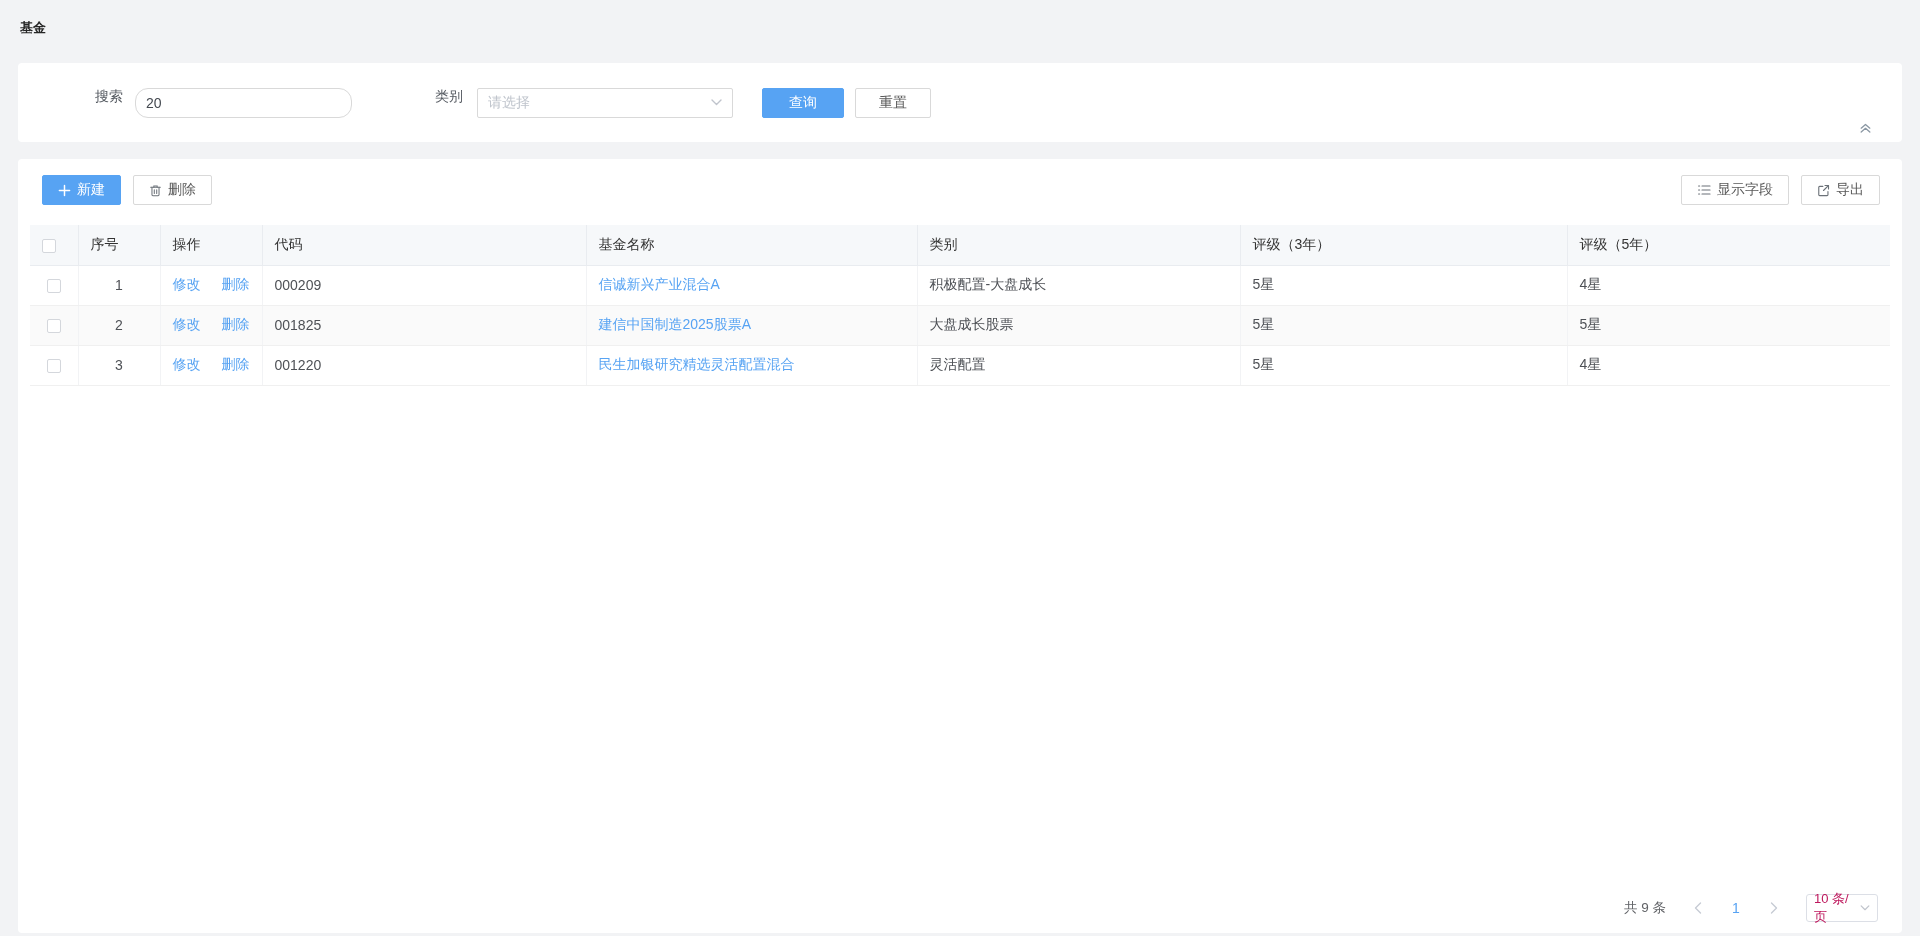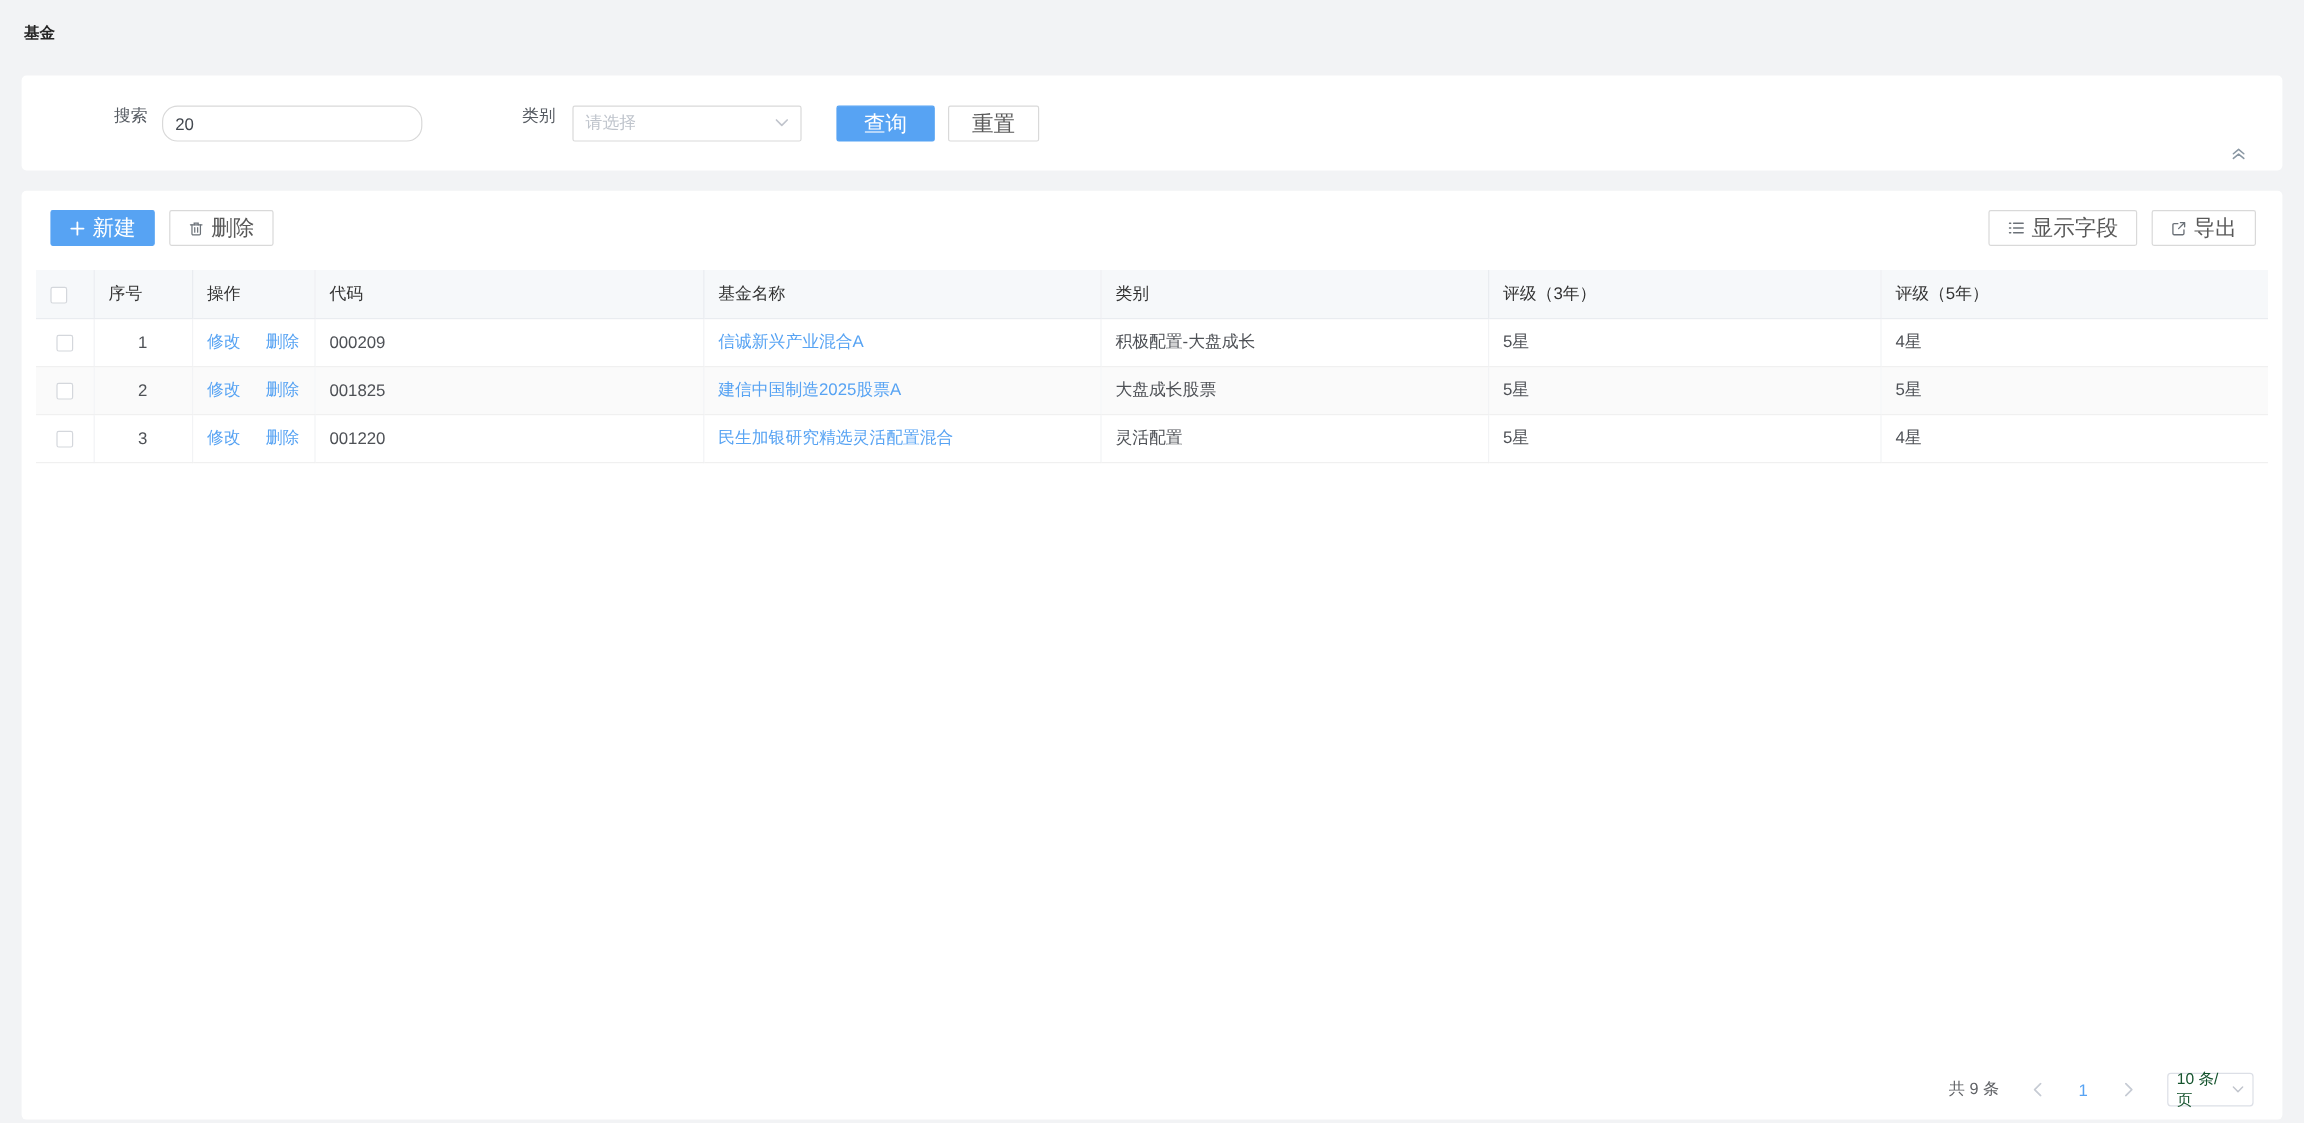--- a/index.html
+++ b/index.html
@@ -29,27 +29,27 @@
     width:217px; height:30px; padding:0 10px;
     border:1px solid #d9d9d9; border-radius:13px;
     font-size:14px; color:#444950; outline:none; background:#fff;
     font-family:inherit;
   }
   .select {
     height:30px; border:1px solid #d9d9d9; border-radius:2px; background:#fff;
     display:flex; align-items:center; justify-content:space-between;
     padding:0 10px; cursor:pointer;
   }
-  .select-category { width:191px;gap:36px; }
+  .select-category { width:256px;gap:36px; }
   .select .placeholder { color:#bfc4cc; }
   .btn {
     display:inline-flex; align-items:center; justify-content:center;
     height:30px; padding:0 15px; gap:6px;
     background:#fff; border:1px solid #d9d9d9; border-radius:2px;
-    font-size:18px; color:#595959; cursor:pointer; font-family:inherit;
+    font-size:14px; color:#595959; cursor:pointer; font-family:inherit;
     white-space:nowrap;
   }
   .btn-primary { background:#57a3f3; border-color:#57a3f3; color:#fff; }
   .btn-query { margin-left:29px; width:82px; }
   .btn-reset { margin-left:11px; width:76px; }
   .collapse-toggle {
     position:absolute; right:26px; bottom:4px;
     width:22px; height:22px; display:flex; align-items:center; justify-content:center;
     cursor:pointer;
   }
@@ -97,21 +97,21 @@
   .pg-total { color:#606266; font-size:13.5px; margin-right:8px; }
   .pg-arrow {
     width:28px; height:28px; display:flex; align-items:center; justify-content:center;
     background:transparent; border:none; cursor:default; padding:0;
   }
   .pg-page {
     min-width:28px; height:28px; display:flex; align-items:center; justify-content:center;
     color:#57a3f3; font-size:14px; cursor:pointer;
   }
   .select-pagesize { width:72px; height:28px; border-color:#dcdfe6; border-radius:3px;
-    font-size:13px; color:#14532d; padding:0 7px; margin-left:8px; }
+    font-size:13px; color:#be185d; padding:0 7px; margin-left:8px; }
   .icon { display:inline-flex; align-items:center; justify-content:center; }
 </style>
 </head>
 <body>
 
 <div>
 
   <div class="page-title">基金</div>
 
   <div class="card search-card">

